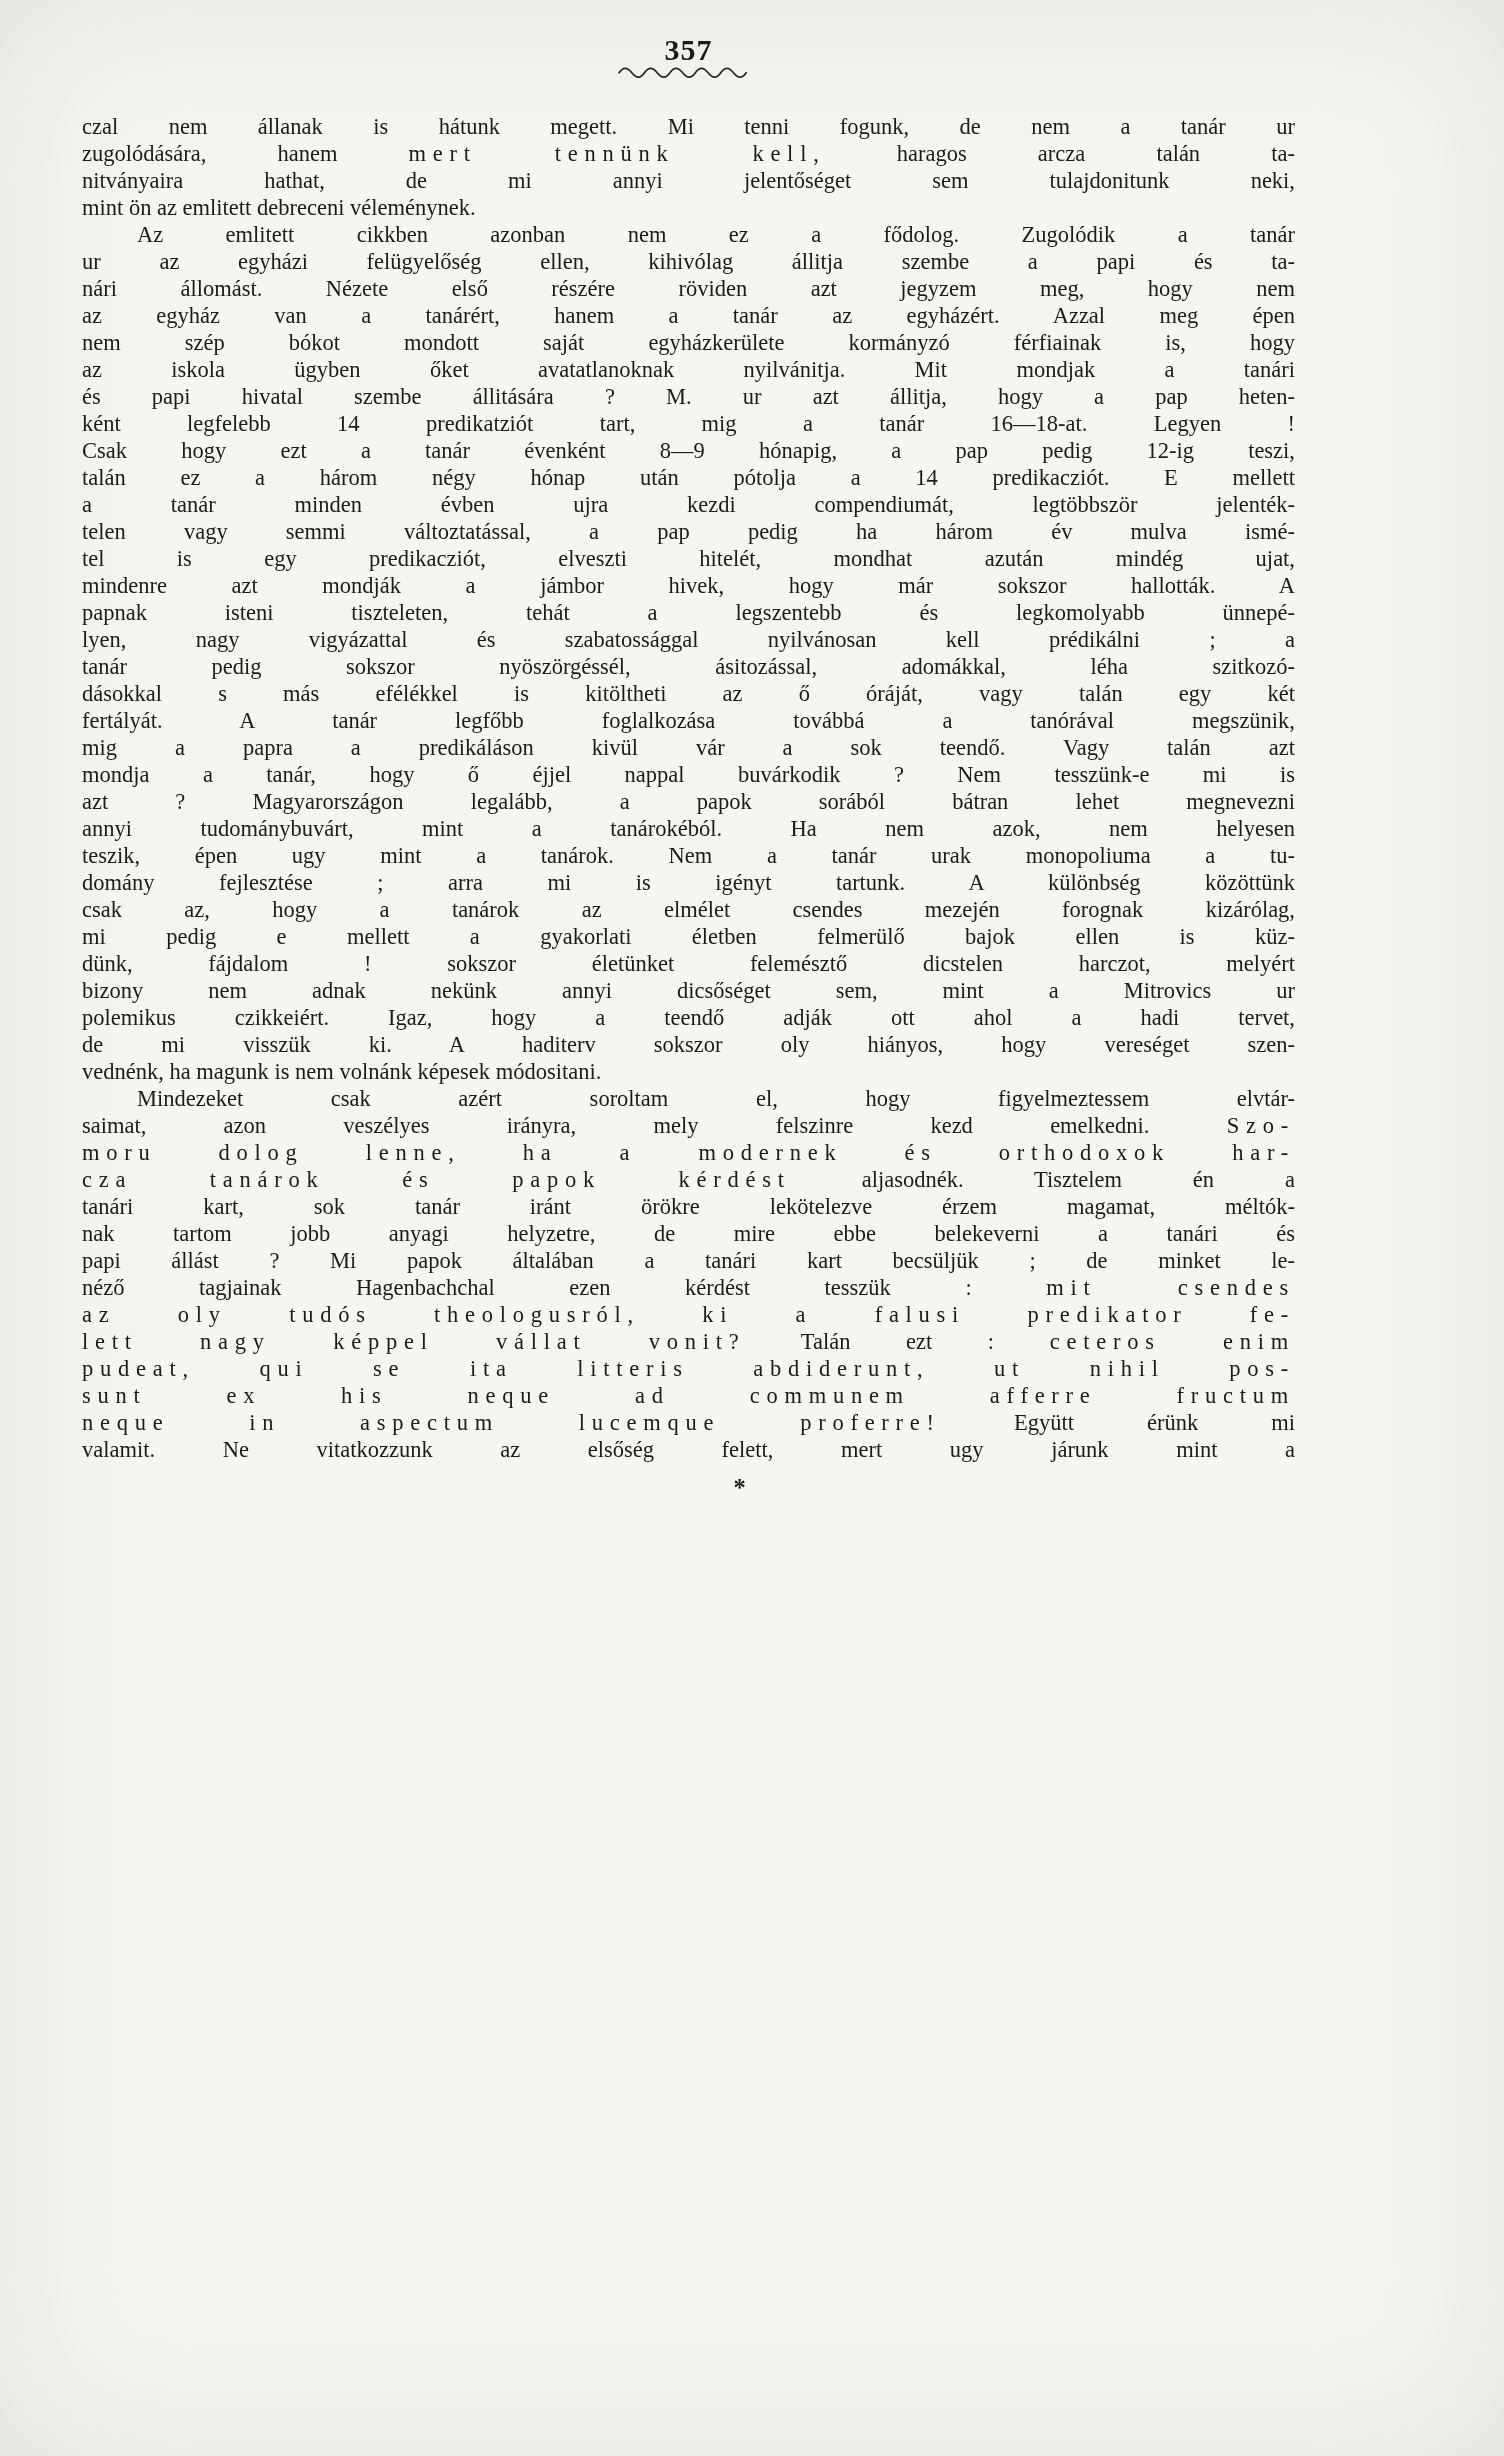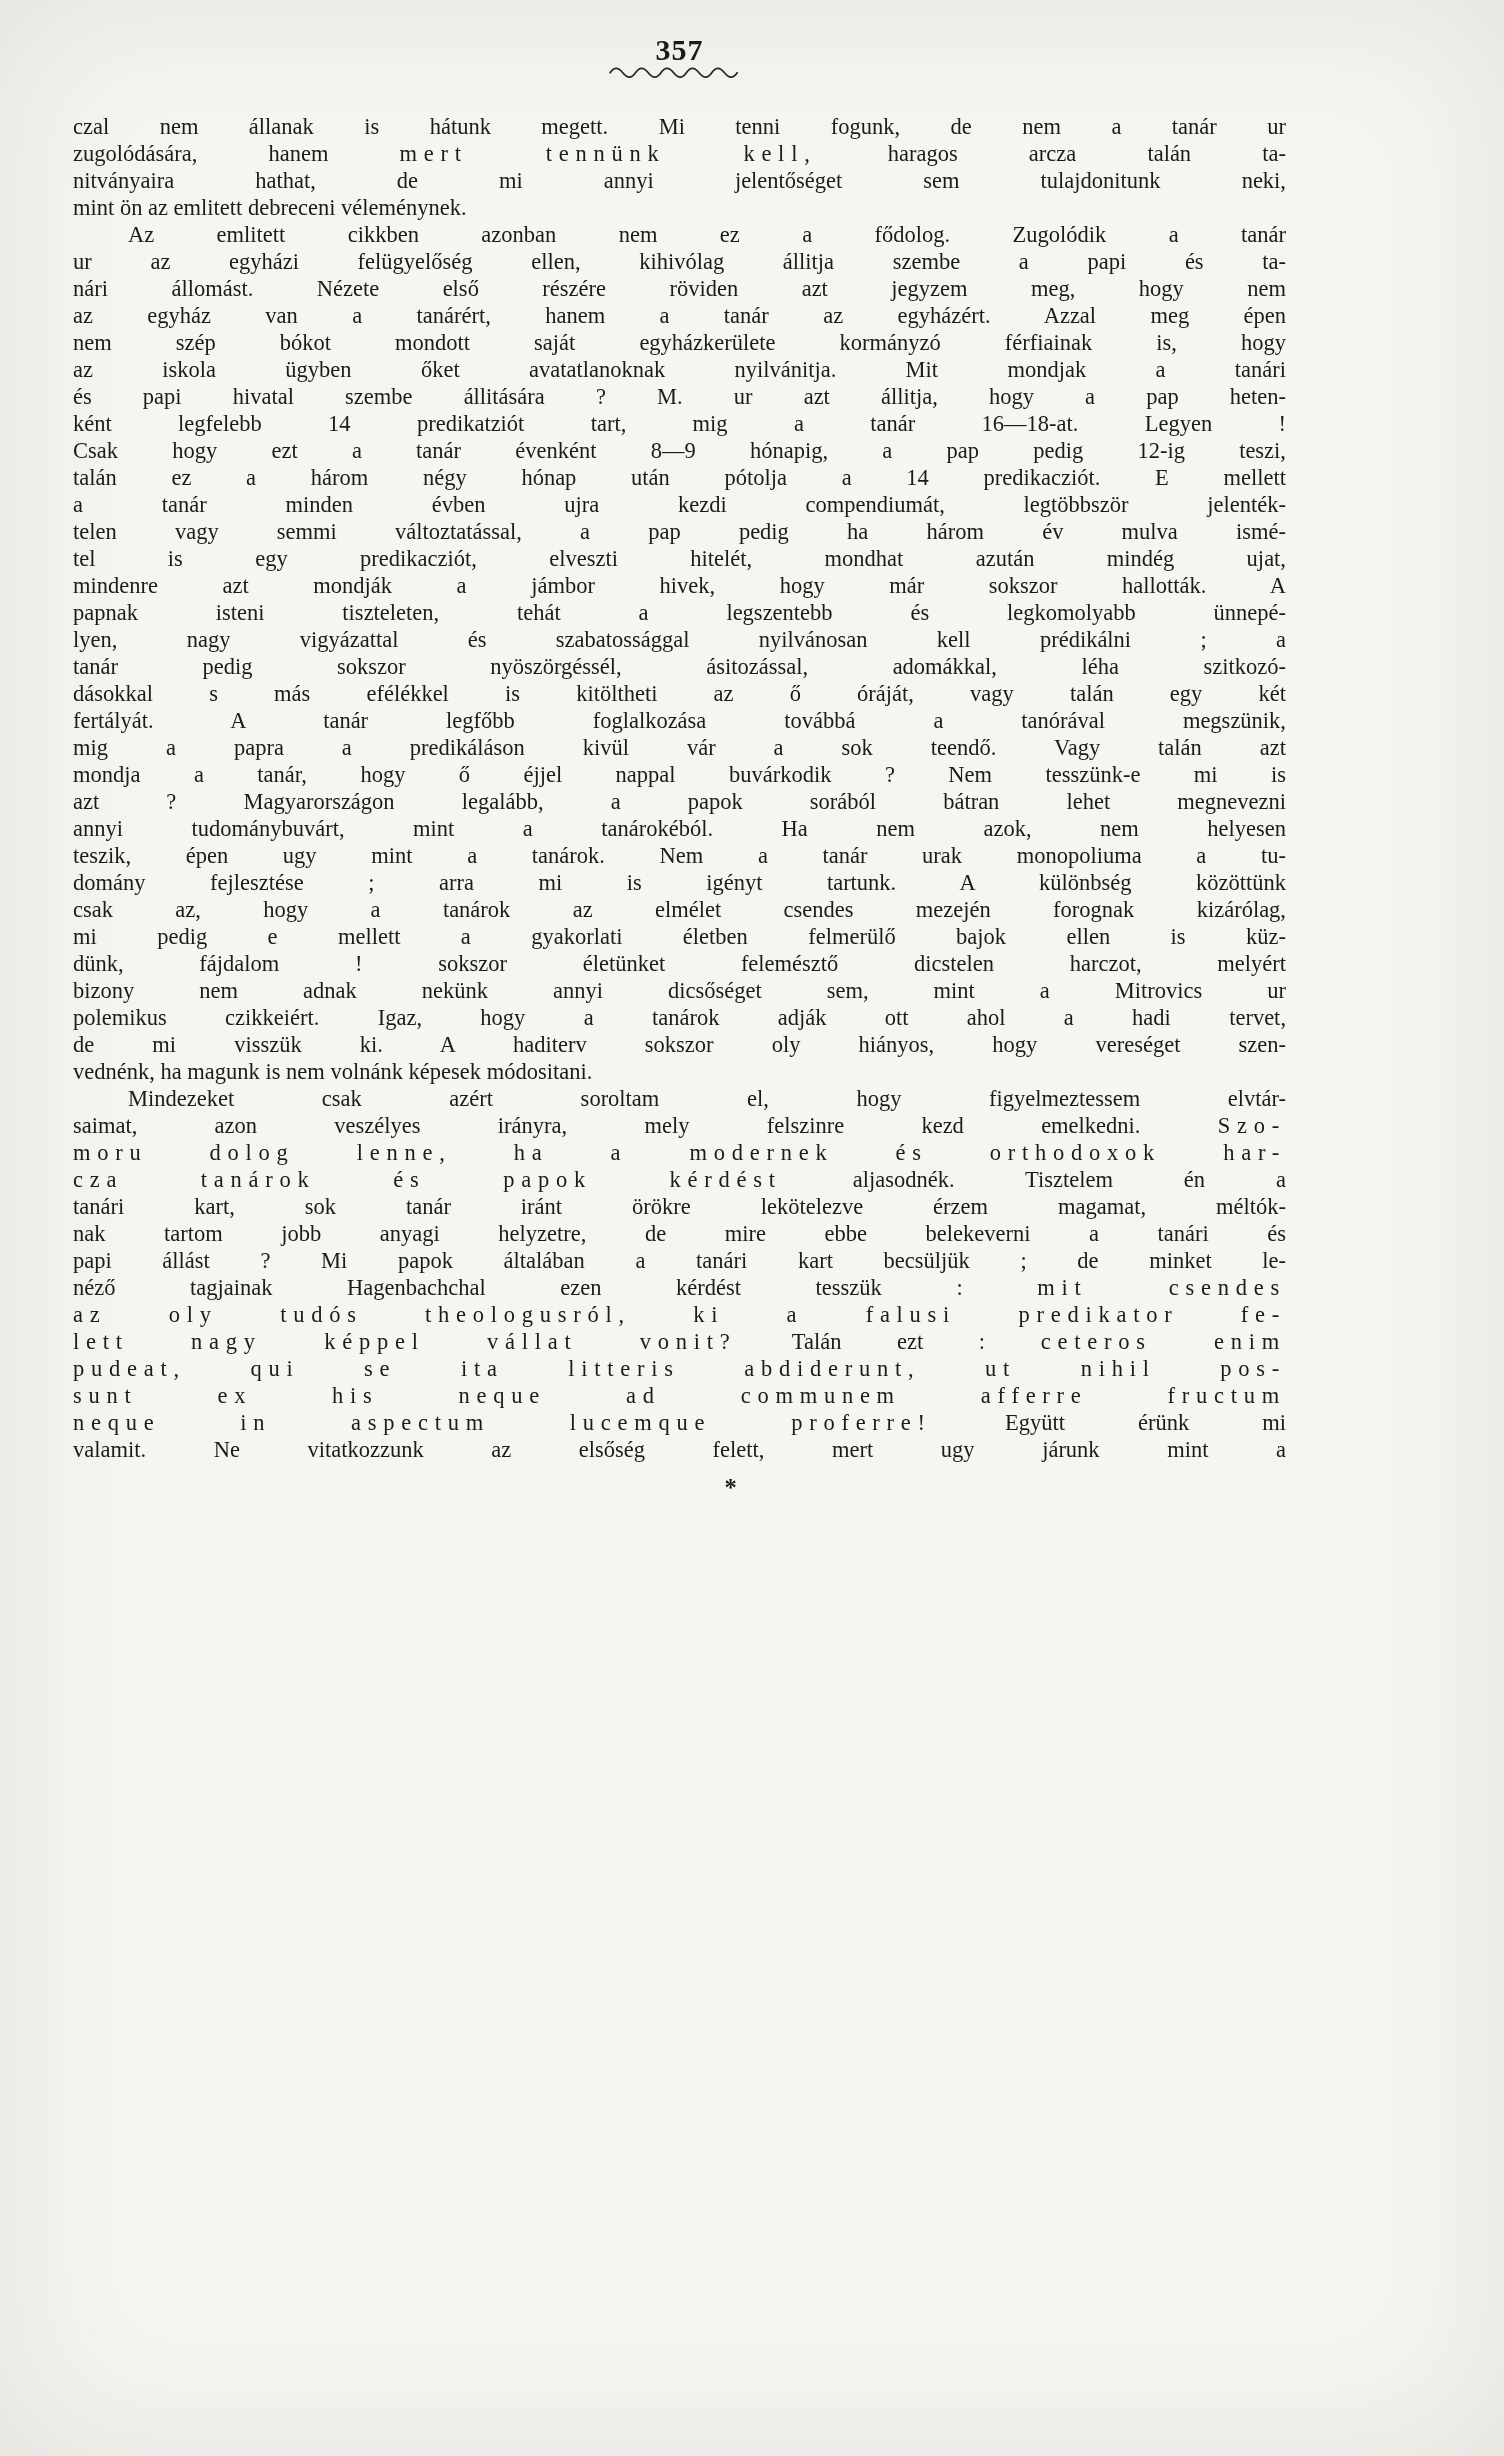--- a/index.html
+++ b/index.html
@@ -8,20 +8,21 @@
     height: 2456px;
     background: #f6f5f1;
     font-family: "Liberation Serif", "DejaVu Serif", serif;
     color: #1d1b17;
     position: relative;
   }
   .page {
     position: absolute;
     inset: 0;
     box-shadow: inset 0 0 157px rgba(60, 55, 45, 0.10);
+    padding-left: 9px;
   }
   .content {
     width: 1213px;
     margin-left: 73px;
     padding-top: 33px;
   }
   .page-number {
     text-align: center;
     font-size: 30px;
     font-weight: bold;
@@ -91,21 +92,21 @@
         <div class="line"><span>mig a papra a predikáláson kivül vár a sok teendő. Vagy talán azt</span></div>
         <div class="line"><span>mondja a tanár, hogy ő éjjel nappal buvárkodik ? Nem tesszünk-e mi is</span></div>
         <div class="line"><span>azt ? Magyarországon legalább, a papok sorából bátran lehet megnevezni</span></div>
         <div class="line"><span>annyi tudománybuvárt, mint a tanárokéból. Ha nem azok, nem helyesen</span></div>
         <div class="line"><span>teszik, épen ugy mint a tanárok. Nem a tanár urak monopoliuma a tu-</span></div>
         <div class="line"><span>domány fejlesztése ; arra mi is igényt tartunk. A különbség közöttünk</span></div>
         <div class="line"><span>csak az, hogy a tanárok az elmélet csendes mezején forognak kizárólag,</span></div>
         <div class="line"><span>mi pedig e mellett a gyakorlati életben felmerülő bajok ellen is küz-</span></div>
         <div class="line"><span>dünk, fájdalom ! sokszor életünket felemésztő dicstelen harczot, melyért</span></div>
         <div class="line"><span>bizony nem adnak nekünk annyi dicsőséget sem, mint a Mitrovics ur</span></div>
-        <div class="line"><span>polemikus czikkeiért. Igaz, hogy a tanárok adják ott ahol a hadi tervet,</span></div>
+        <div class="line"><span>polemikus czikkeiért. Igaz, hogy a teendő adják ott ahol a hadi tervet,</span></div>
         <div class="line"><span>de mi visszük ki. A haditerv sokszor oly hiányos, hogy vereséget szen-</span></div>
         <div class="line end"><span>vednénk, ha magunk is nem volnánk képesek módositani.</span></div>
         <div class="line indent"><span>Mindezeket csak azért soroltam el, hogy figyelmeztessem elvtár-</span></div>
         <div class="line"><span>saimat, azon veszélyes irányra, mely felszinre kezd emelkedni. </span><span class="sp">Szo-</span></div>
         <div class="line"><span class="sp">moru dolog lenne, ha a modernek és orthodoxok har-</span></div>
         <div class="line"><span class="sp">cza tanárok és papok kérdést</span><span> aljasodnék. Tisztelem én a</span></div>
         <div class="line"><span>tanári kart, sok tanár iránt örökre lekötelezve érzem magamat, méltók-</span></div>
         <div class="line"><span>nak tartom jobb anyagi helyzetre, de mire ebbe belekeverni a tanári és</span></div>
         <div class="line"><span>papi állást ? Mi papok általában a tanári kart becsüljük ; de minket le-</span></div>
         <div class="line"><span>néző tagjainak Hagenbachchal ezen kérdést tesszük : </span><span class="sp">mit csendes</span></div>

